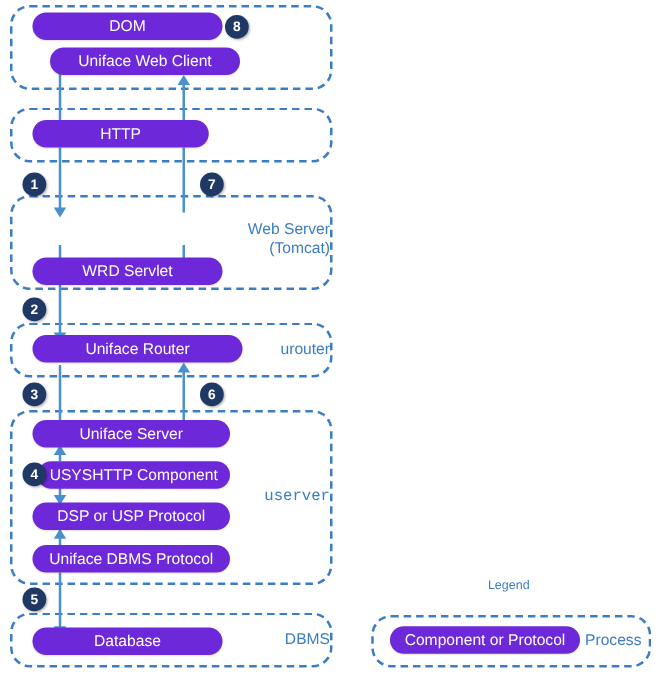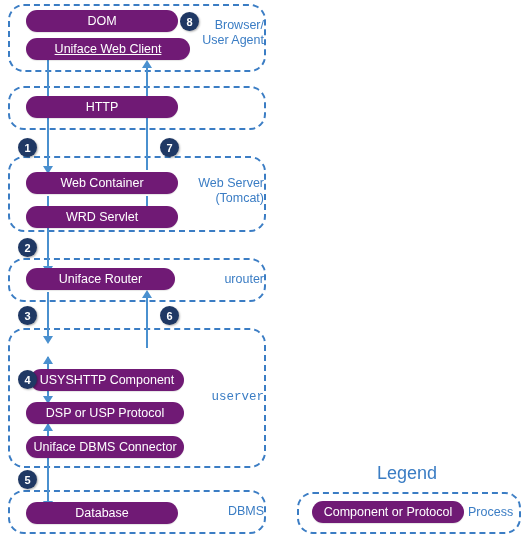--- a/index.html
+++ b/index.html
@@ -25,21 +25,21 @@
     font-size:12.5px;
     line-height:15px;
     text-align:right;
     white-space:pre-line;
     pointer-events:none;
   }
 
   
   .pill{
     position:absolute;
-    background:#701a75;
+    background:#6d28d9;
     border-radius:999px;
     color:#ffffff;
     font-size:12.5px;
     display:flex;
     align-items:center;
     justify-content:center;
     box-sizing:border-box;
     text-align:center;
     white-space:nowrap;
     box-shadow:0 1px 1px rgba(0,0,0,0.10);
@@ -76,32 +76,30 @@
     align-items:center;
     justify-content:center;
     z-index:6;
     box-shadow:1px 1px 2px rgba(0,0,0,0.30);
   }
 
   
   .legend-title{
     position:absolute;
     color:#3b7dc4;
-    font-size:18px;
+    font-size:10px;
     text-align:center;
   }
 </style>
 </head>
 <body>
 
 <div id="stage">
 
   <div class="process" style="left:8px;top:4px;width:258px;height:68px;"></div>
-  <div class="process-label" style="left:186px;top:18px;width:78px;">Browser/
-User Agent</div>
 
   <div class="process" style="left:8px;top:86px;width:258px;height:44px;"></div>
 
   <div class="process" style="left:8px;top:156px;width:258px;height:76px;"></div>
   <div class="process-label" style="left:176px;top:176px;width:88px;">Web Server
 (Tomcat)</div>
 
   <div class="process" style="left:8px;top:258px;width:258px;height:44px;"></div>
   <div class="process-label" style="left:186px;top:272px;width:78px;">urouter</div>
 
@@ -134,51 +132,51 @@
   <div class="line" style="left:146px;top:118px;height:52px;"></div>
   <div class="line" style="left:146px;top:196px;height:12px;"></div>
   <div class="line" style="left:146px;top:292px;height:48px;"></div>
   <div class="arrow-up" style="left:142px;top:290px;"></div>
   <div class="line" style="left:146px;top:336px;height:12px;"></div>
 
   <div class="pill" style="left:26px;top:10px;width:152px;height:22px;">
     <span>DOM</span>
   </div>
 
-  <div class="pill" style="left:26px;top:38px;width:164px;height:22px;text-decoration:underline;">
+  <div class="pill" style="left:40px;top:38px;width:152px;height:22px;">
     <span>Uniface Web Client</span>
   </div>
 
-  <div class="pill" style="left:26px;top:96px;width:152px;height:22px;">
+  <div class="pill" style="left:26px;top:96px;width:141px;height:22px;">
     <span>HTTP</span>
   </div>
 
-  <div class="pill" style="left:26px;top:172px;width:152px;height:22px;">
-    <span>Web Container</span>
-  </div>
 
   <div class="pill" style="left:26px;top:206px;width:152px;height:22px;">
     <span>WRD Servlet</span>
   </div>
 
-  <div class="pill" style="left:26px;top:268px;width:149px;height:22px;">
+  <div class="pill" style="left:26px;top:268px;width:168px;height:22px;">
     <span>Uniface Router</span>
   </div>
 
+  <div class="pill" style="left:26px;top:336px;width:158px;height:22px;">
+    <span>Uniface Server</span>
+  </div>
 
   <div class="pill" style="left:30px;top:369px;width:154px;height:22px;">
     <span>USYSHTTP Component</span>
   </div>
 
   <div class="pill" style="left:26px;top:402px;width:158px;height:22px;">
     <span>DSP or USP Protocol</span>
   </div>
 
   <div class="pill" style="left:26px;top:436px;width:158px;height:22px;">
-    <span>Uniface DBMS Connector</span>
+    <span>Uniface DBMS Protocol</span>
   </div>
 
   <div class="pill" style="left:26px;top:502px;width:152px;height:22px;">
     <span>Database</span>
   </div>
 
   <div class="badge" style="left:18px;top:138px;">
     <span>1</span>
   </div>
   <div class="badge" style="left:18px;top:238px;">

